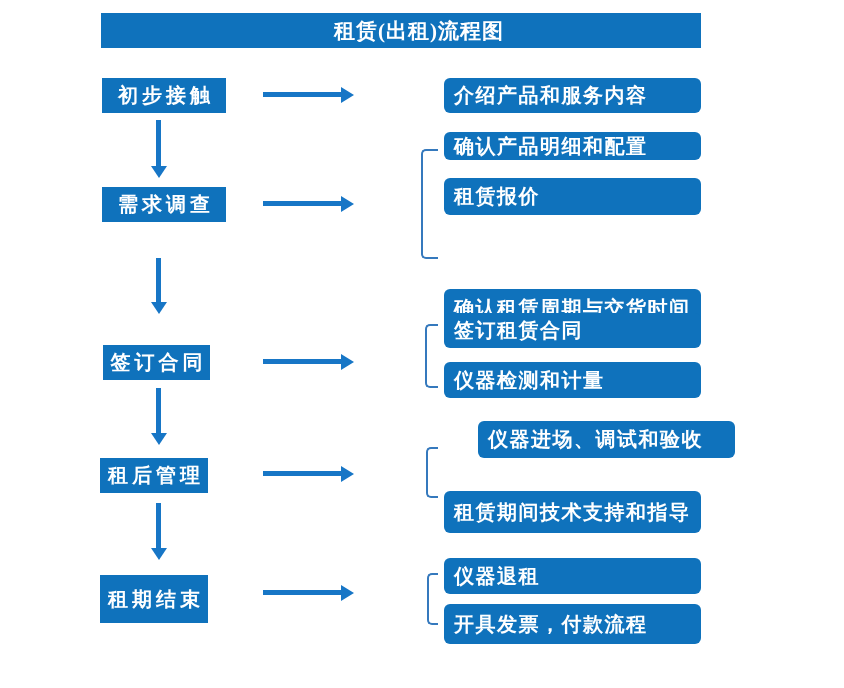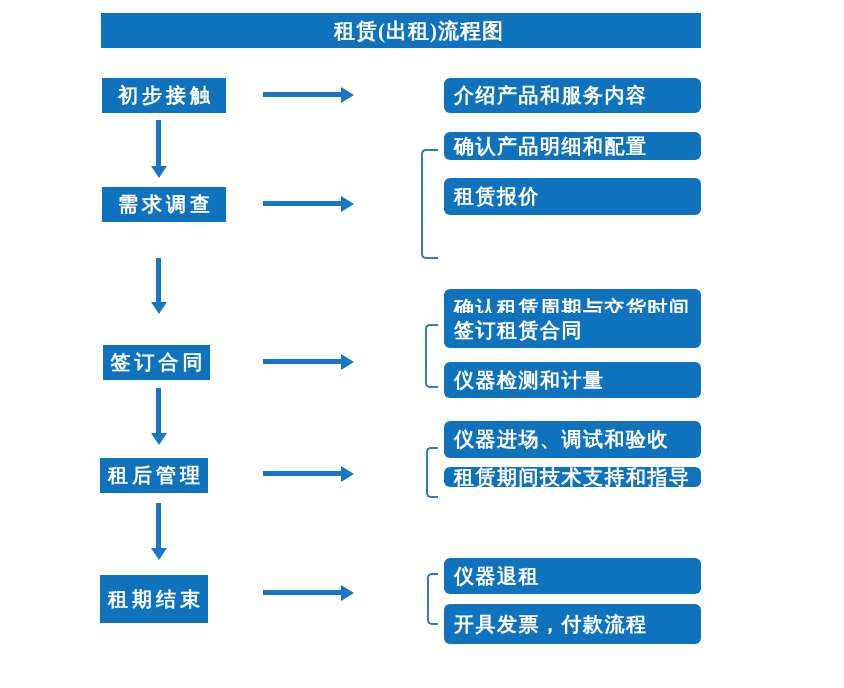--- a/index.html
+++ b/index.html
@@ -54,22 +54,22 @@
   .lb3 { left: 103px; top: 345px; width: 107px; height: 35px; }
   .lb4 { left: 100px; top: 458px; width: 108px; height: 35px; }
   .lb5 { left: 100px; top: 575px; width: 108px; height: 48px; }
 
   .rb1  { top:  78px; height: 35px; }
   .rb2  { top: 132px; height: 28px; }
   .rb3  { top: 178px; height: 37px; }
   .rb4  { top: 241px; height: 38px; margin-top: 48px; }
   .rb5  { top: 313px; height: 35px; }
   .rb6  { top: 362px; height: 36px; }
-  .rb7  { top: 421px; height: 37px; }
-  .rb8  { top: 467px; height: 20px; }
+  .rb7  { top: 421px; height: 37px; margin-left: 34px; }
+  .rb8  { top: 491px; height: 42px; }
   .rb9  { top: 558px; height: 36px; text-align: center; }
   .rb10 { top: 604px; height: 40px; }
 
   
   .harrow { position: absolute; left: 263px; width: 91px; height: 16px; }
   .harrow .shaft {
     position: absolute; left: 0; top: 5px;
     width: 79px; height: 5px;
     background: var(--arrow-blue);
   }

